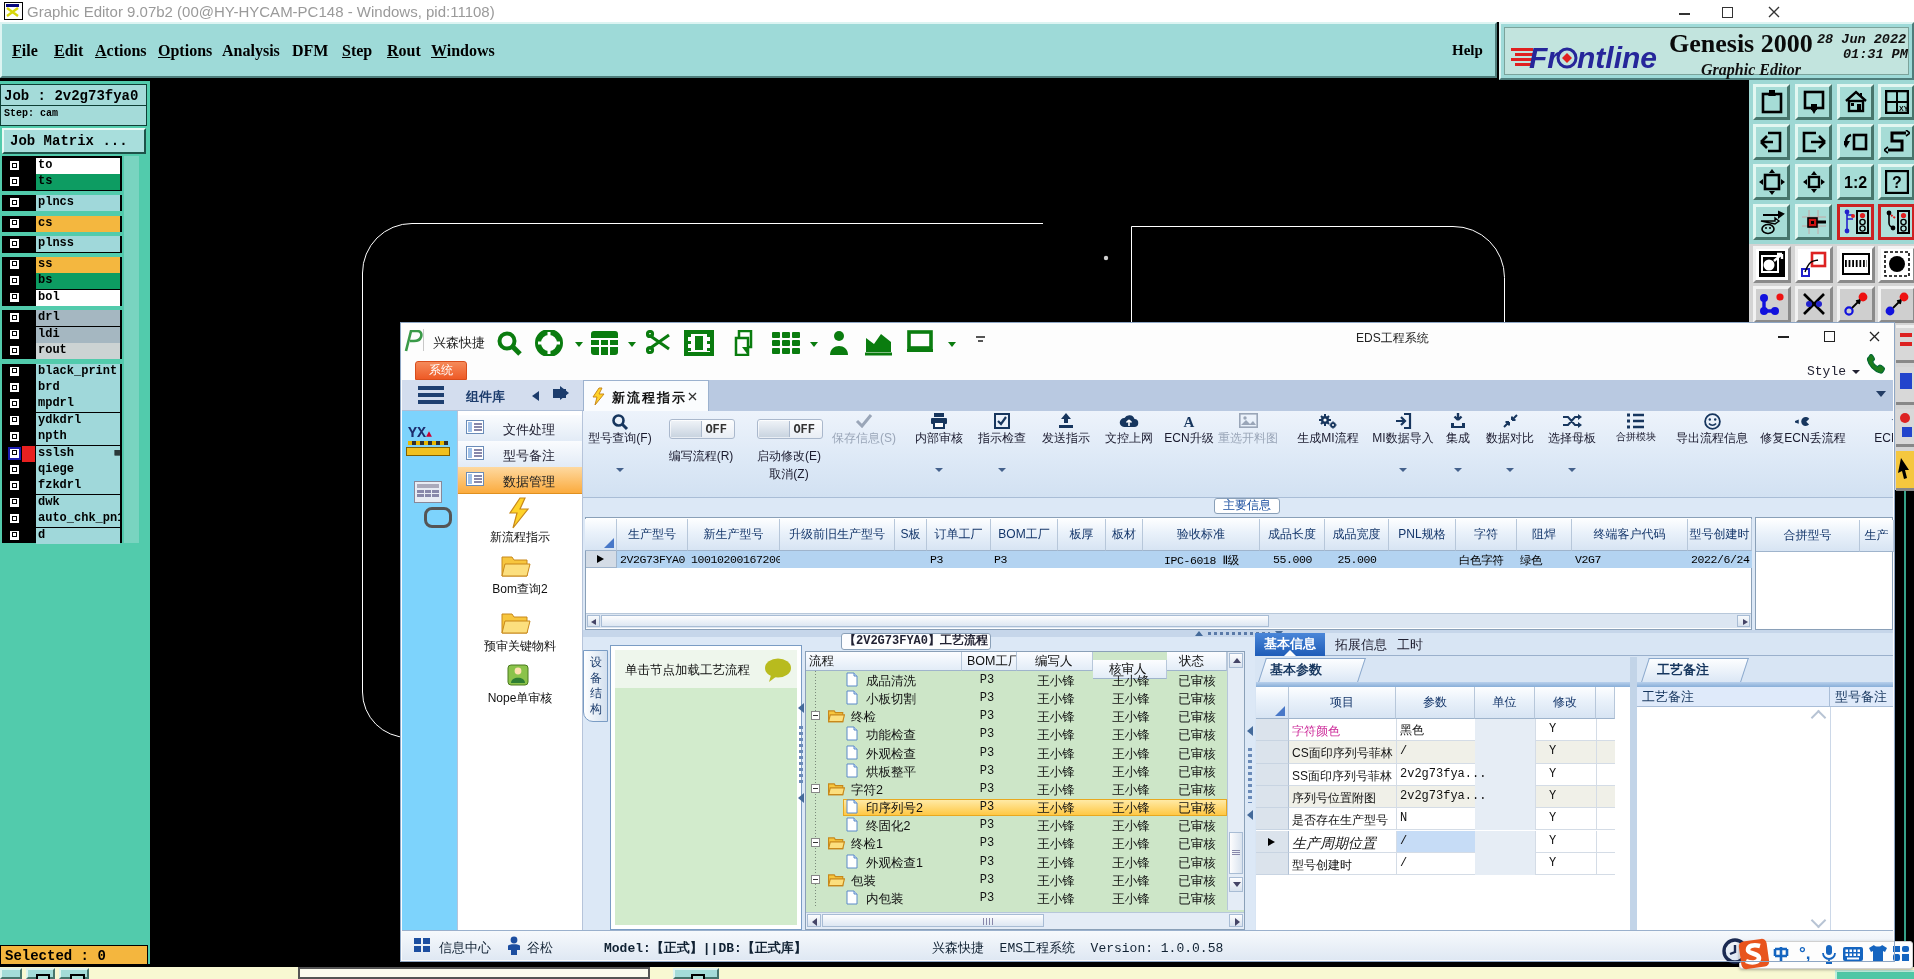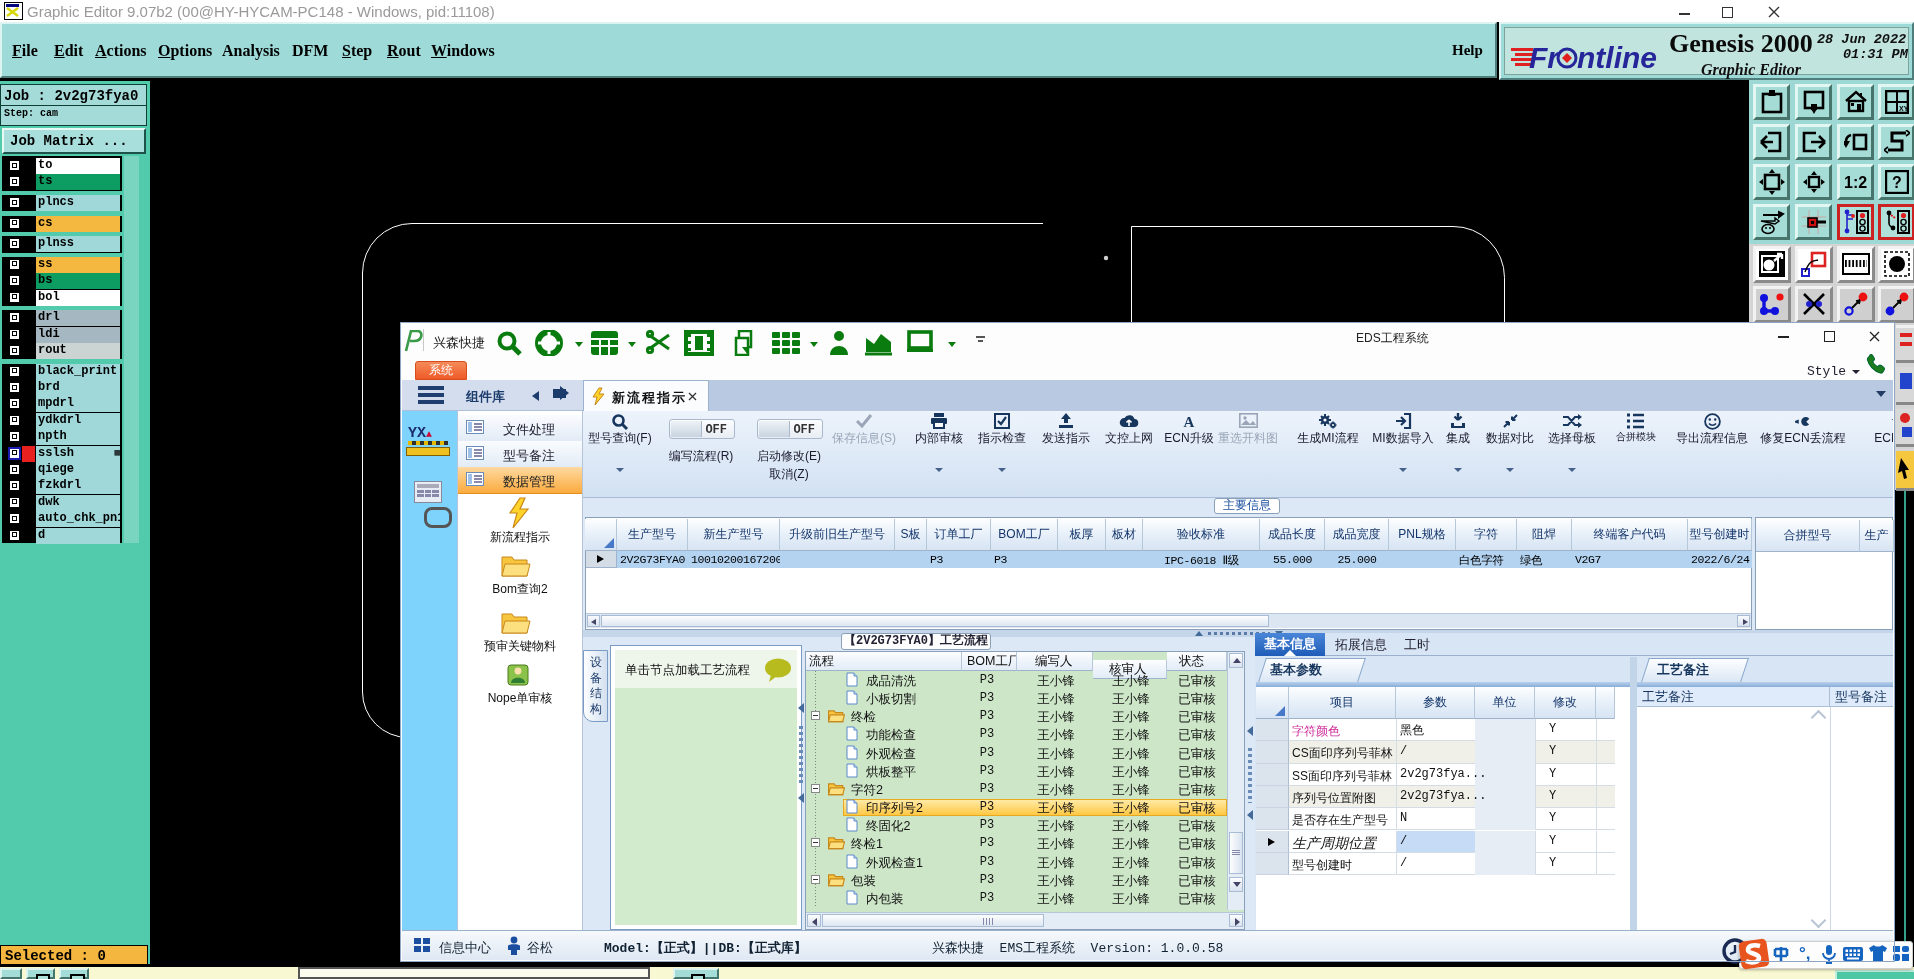--- a/index.html
+++ b/index.html
@@ -939,21 +939,21 @@
           </div>
         </div>
         <i class="abs" style="left:665px;top:250px;width:4px;height:55px;background:repeating-linear-gradient(#6a8ab8 0 3px,transparent 3px 6px);"></i>
         <i class="abs" style="left:664px;top:228px;width:0;height:0;border-top:5px solid transparent;border-bottom:5px solid transparent;border-right:6px solid #446a9a;"></i>
         <i class="abs" style="left:664px;top:312px;width:0;height:0;border-top:5px solid transparent;border-bottom:5px solid transparent;border-right:6px solid #446a9a;"></i>
         <div class="abs" style="left:672px;top:135px;width:638px;height:297px;background:#d8e5f4;" id="infopanel">
           <div class="abs" style="left:0;top:0;width:638px;height:23px;background:#d8e5f4;border-bottom:1px solid #9ab0cc;box-sizing:border-box;"></div>
           <div class="abs" style="left:0;top:0;width:70px;height:23px;background:linear-gradient(#4a86d8,#1e5cb8);color:#fff;font-size:13px;font-weight:bold;text-align:center;line-height:22px;">基本信息</div>
           <i class="abs" style="left:29px;top:17px;width:0;height:0;border-left:6px solid transparent;border-right:6px solid transparent;border-bottom:6px solid #fdfdfd;"></i>
           <div class="abs" style="left:76px;top:3px;width:60px;font-size:13px;color:#223;text-align:center;">拓展信息</div>
-          <div class="abs" style="left:142px;top:3px;width:40px;font-size:13px;color:#223;text-align:center;">工时</div>
+          <div class="abs" style="left:142px;top:3px;width:40px;font-size:13px;color:#223;">工时</div>
           <div class="abs" style="left:1px;top:24px;width:374px;height:273px;background:#fff;">
             <div class="abs" style="left:0px;top:0px;width:374px;height:25px;background:#d8e5f4;"></div>
             <div class="abs" style="left:6px;top:1px;width:100px;height:24px;background:linear-gradient(#fdfeff,#dbe7f5);border:1px solid #8aa8cc;border-bottom:none;box-sizing:border-box;transform:skewX(-18deg);"></div>
             <div class="abs" style="left:14px;top:4px;font-size:13px;font-weight:bold;color:#16365e;">基本参数</div>
             <div class="abs" style="left:0;top:25px;width:374px;height:5px;background:linear-gradient(#b8d0ec,#88aed8);"></div>
             <div class="th" style="left:0px;top:30px;width:33px;height:32px;line-height:30px;"></div>
             <div class="th" style="left:33px;top:30px;width:107px;height:32px;line-height:30px;">项目</div>
             <div class="th" style="left:140px;top:30px;width:79px;height:32px;line-height:30px;">参数</div>
             <div class="th" style="left:219px;top:30px;width:60px;height:32px;line-height:30px;">单位</div>
             <div class="th" style="left:279px;top:30px;width:61px;height:32px;line-height:30px;">修改</div>

